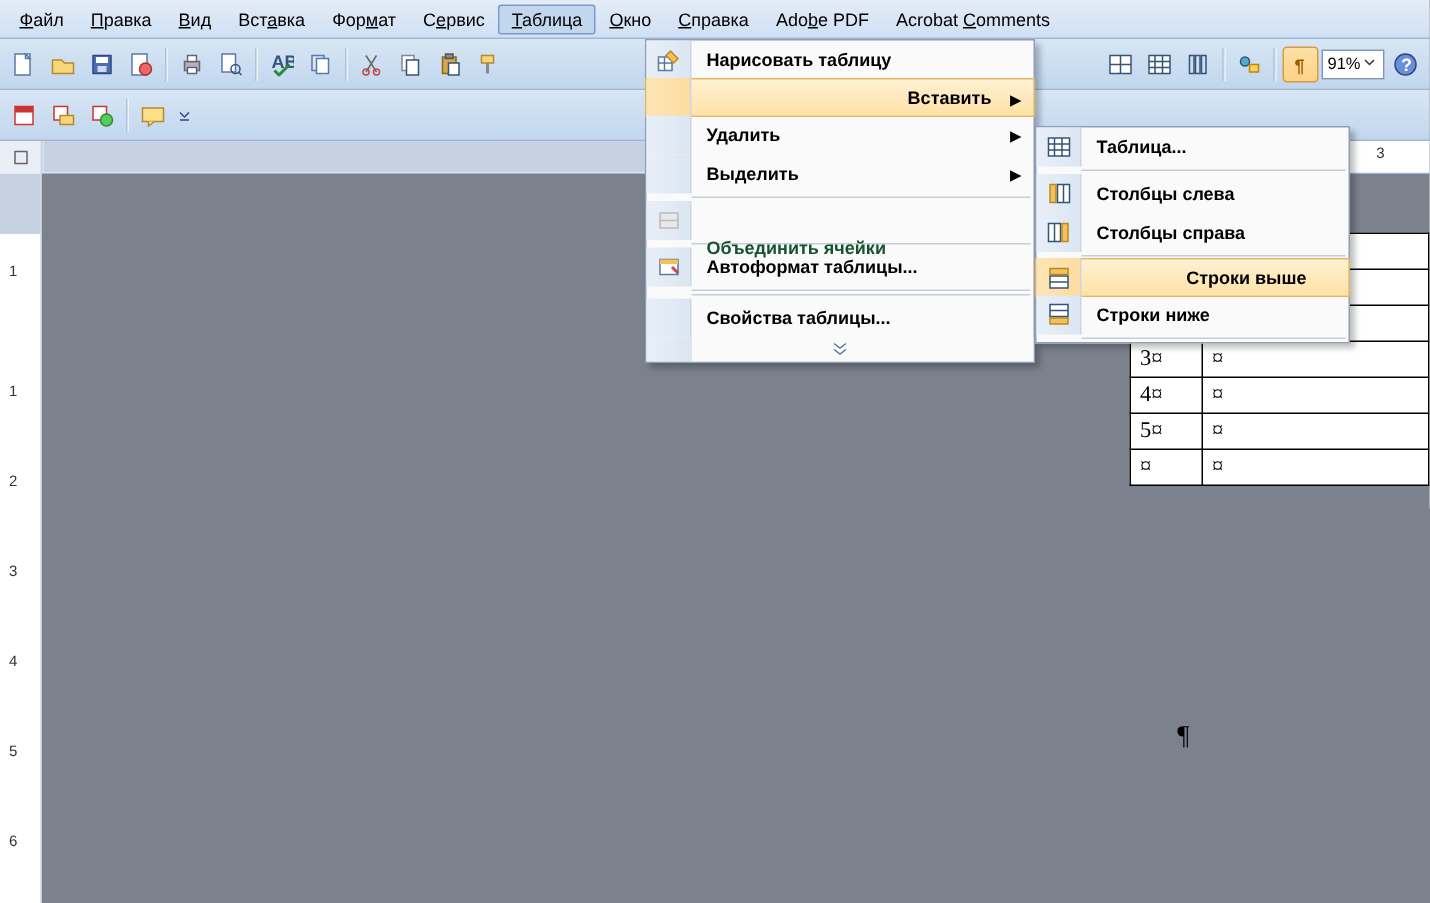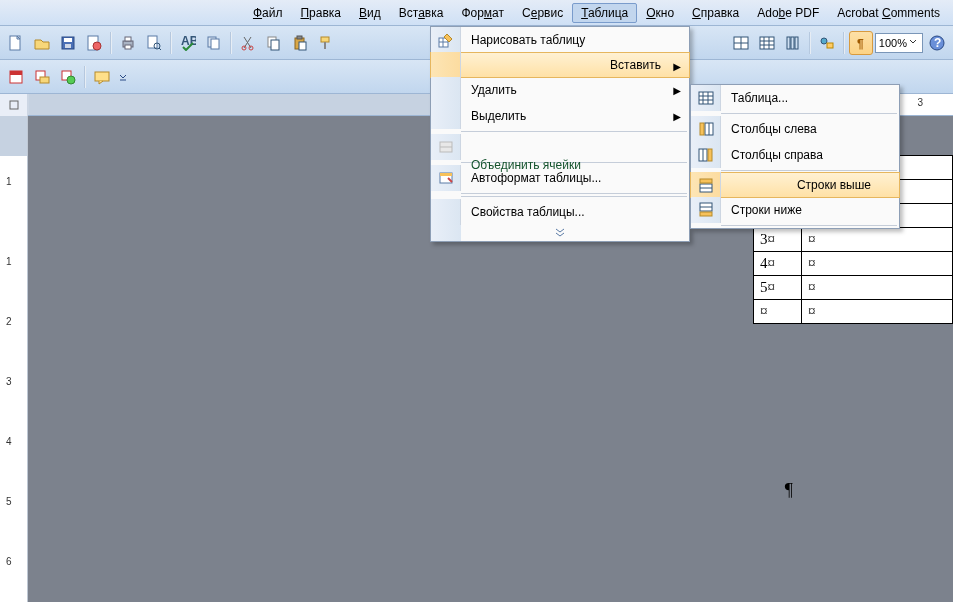--- a/index.html
+++ b/index.html
@@ -1,19 +1,19 @@
 <!DOCTYPE html>
 <html><head>
 <meta charset="utf-8">
 <style>
   * { box-sizing: border-box; margin: 0; padding: 0; font-family: Tahoma, Arial, sans-serif; font-size: 12px; }
   body { width: 953px; height: 602px; background: #ececec; overflow: hidden; position: relative; }
   
   
-  .menubar { height: 26px; background: linear-gradient(#e4ecf7,#cfe0f5); display: flex; align-items: center; padding: 0 4px; border-bottom: 1px solid #9db6d4; justify-content: flex-end; }
+  .menubar { height: 26px; background: linear-gradient(#e4ecf7,#cfe0f5); display: flex; align-items: center; padding: 0 4px; border-bottom: 1px solid #9db6d4; }
   .menubar .menuitem { padding: 3px 9px; cursor: default; color: #000; }
   .menubar .menuitem.active { background: #c2d6ee; border: 1px solid #7a9ccc; padding: 2px 8px; border-radius: 2px; }
   .menubar .u { text-decoration: underline; }
   
   
   .toolbar { height: 34px; background: linear-gradient(#d8e6f5,#c1d6ee); border-bottom: 1px solid #9db6d4; display: flex; align-items: center; padding: 0 4px; gap: 2px; position: relative; }
   .tbtn { width: 24px; height: 24px; display: flex; align-items: center; justify-content: center; border: 1px solid transparent; border-radius: 3px; }
   .tbtn.active { background: linear-gradient(#fde0a6,#fcd386); border-color: #d89a3e; }
   .tsep { width: 2px; height: 22px; background: linear-gradient(to right, #9db6d4, #fff); margin: 0 2px; }
   .zoombox { display: flex; align-items: center; gap: 2px; background: #fff; border: 1px solid #7a96b8; padding: 1px 3px; height: 20px; }
@@ -39,21 +39,21 @@
   
   .doc-table { position:absolute; right:0; top:155px; width:200px; background:#fff; border-collapse:collapse; }
   .doc-table td { border:1px solid #000; padding:2px 6px; height:24px; font-family: 'Times New Roman', serif; font-size:15px;}
   .doc-table td.c1 { width:48px; }
   .pilcrow { position:absolute; right:160px; top:480px; font-family:'Times New Roman',serif; font-size:18px;}
   
   
   .menu { position:absolute; background:#fafafa; border:1px solid #8d9eb5; box-shadow: 3px 3px 4px rgba(0,0,0,.25); z-index:50; }
   .menu .row { display:flex; align-items:center; height:26px; padding:0; cursor:default; position:relative;}
   .menu .iconcol { width:30px; height:26px; background: linear-gradient(to right,#e9eff8,#dbe6f2); display:flex; align-items:center; justify-content:center; border-right:1px solid #cdd6e2;}
-  .menu .label { padding: 0 28px 0 10px; flex:1; white-space:nowrap; color:#000;}
+  .menu .label { padding: 0 28px 0 10px; flex:1; white-space:nowrap; color:#000;font-weight:bold;}
   .menu .label.disabled { color:#14532d;margin-top:36px;}
   .menu .arrow { position:absolute; right:8px; top:8px; font-size:10px;}
   .menu .row.hl { background: linear-gradient(#fff1d3,#ffe1a6); border:1px solid #e6b65e; margin:-1px;text-align:right;}
   .menu .row.hl .iconcol { background: linear-gradient(to right,#fde5b5,#fcdca0); }
   .menu .sep { height:1px; background:#c5cdd9; margin: 2px 2px 2px 30px;}
   .menu .expand { height:16px; display:flex; align-items:center; justify-content:center; background:linear-gradient(to right,#e9eff8,#dbe6f2 30px, #fafafa 30px);}
   .menu .expand svg { }
   
   #menu-table { left:430px; top:26px; width:260px; }
   #menu-insert { left:690px; top:84px; width:210px; }
@@ -192,21 +192,21 @@
         <rect x="8" y="8" width="6" height="5" fill="#fc6" stroke="#b80"></rect>
       </svg>
     </div>
   <div class="tsep"></div>
   <div class="tbtn active">
       <svg width="16" height="16">
         <text x="4" y="13" font-size="14" fill="#a05a00" font-weight="bold">¶</text>
       </svg>
     </div>
   <div class="zoombox">
-    <span>100%</span>
+    <span>91%</span>
     <svg class="dd" width="8" height="8">
         <path d="M1 2 L4 5 L7 2" stroke="#333" fill="none"></path>
       </svg>
   </div>
   <div class="tbtn">
       <svg width="16" height="16">
         <circle cx="8" cy="8" r="7" fill="#6a8fd8" stroke="#2a4a85"></circle>
         <text x="5" y="12" font-size="11" fill="#fff" font-weight="bold">?</text>
       </svg>
     </div>

